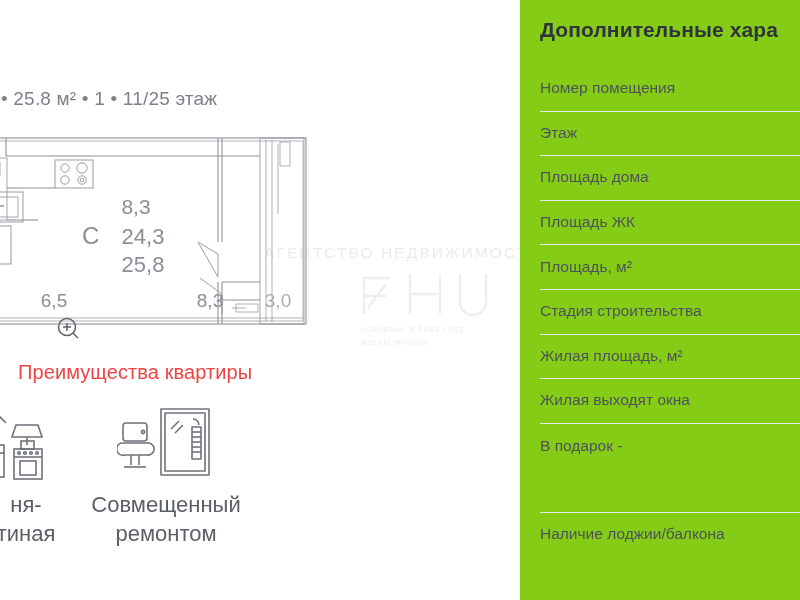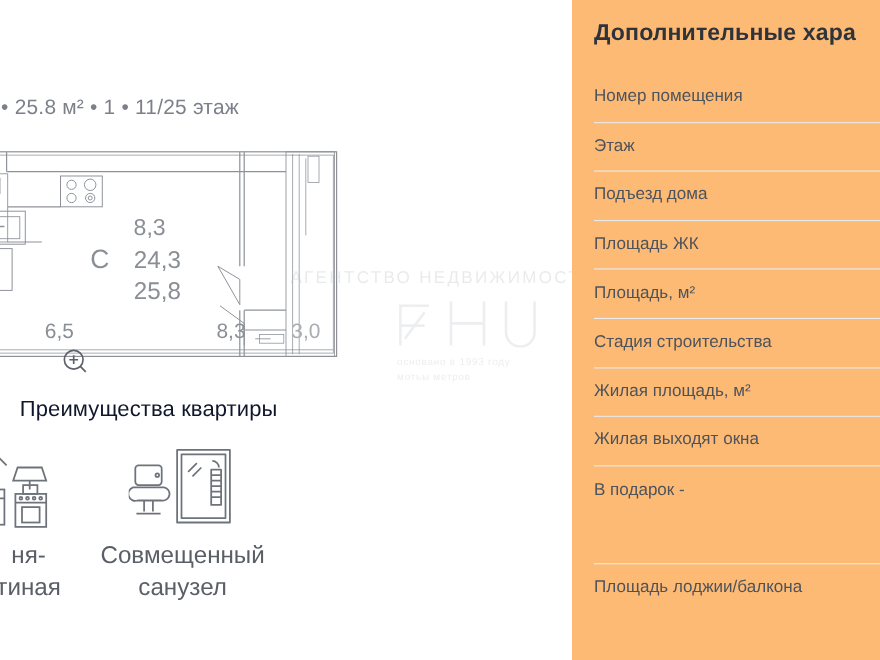--- a/index.html
+++ b/index.html
@@ -85,21 +85,21 @@
   }
   #watermark .wm-sub1 { top: 92px; }
   #watermark .wm-sub2 { top: 105px; }
 
   
   #advantages-title {
     position: absolute;
     left: 18px;
     top: 361px;
     font-size: 20px;
-    color: #0f172a;
+    color: #ef4444;
     letter-spacing: .1px;
     white-space: nowrap;
   }
   #advantages-row {
     position: absolute;
     left: -44px;
     top: 405px;
     width: 560px;
     display: flex;
     align-items: flex-start;
@@ -125,21 +125,21 @@
     white-space: pre-line;
   }
 
   
   #right-col {
     position: absolute;
     left: 520px;
     top: 0;
     width: 280px;
     height: 600px;
-    background: #fdba74;
+    background: #84cc16;
   }
   #right-title {
     position: absolute;
     left: 20px;
     top: 18px;
     font-size: 21px;
     font-weight: bold;
     color: #2f333a;
     letter-spacing: .1px;
     white-space: nowrap;
@@ -318,56 +318,56 @@
               <rect x="75" y="20" width="9" height="32"></rect>
               <line x1="75" y1="25" x2="84" y2="25"></line>
               <line x1="75" y1="30" x2="84" y2="30"></line>
               <line x1="75" y1="35" x2="84" y2="35"></line>
               <line x1="75" y1="40" x2="84" y2="40"></line>
               <line x1="75" y1="45" x2="84" y2="45"></line>
             </g>
           </svg>
         </div>
         <div class="adv-label">Совмещенный
-санузел</div>
+ремонтом</div>
       </div>
 
     </div>
   </div>
 
   <div id="right-col">
     <div id="right-title">Дополнительные хара</div>
 
     <div id="spec-list">
       <div class="spec-row">
         <span class="spec-label">Номер помещения</span>
       </div>
       <div class="spec-row">
         <span class="spec-label">Этаж</span>
       </div>
       <div class="spec-row">
-        <span class="spec-label">Подъезд дома</span>
+        <span class="spec-label">Площадь дома</span>
       </div>
       <div class="spec-row">
         <span class="spec-label">Площадь ЖК</span>
       </div>
       <div class="spec-row">
         <span class="spec-label">Площадь, м²</span>
       </div>
       <div class="spec-row">
         <span class="spec-label">Стадия строительства</span>
       </div>
       <div class="spec-row">
         <span class="spec-label">Жилая площадь, м²</span>
       </div>
       <div class="spec-row">
         <span class="spec-label">Жилая выходят окна</span>
       </div>
       <div class="spec-row tall">
         <span class="spec-label">В подарок -</span>
       </div>
       <div class="spec-row">
-        <span class="spec-label">Площадь лоджии/балкона</span>
+        <span class="spec-label">Наличие лоджии/балкона</span>
       </div>
     </div>
   </div>
 
 </div>
 
 </body></html>

